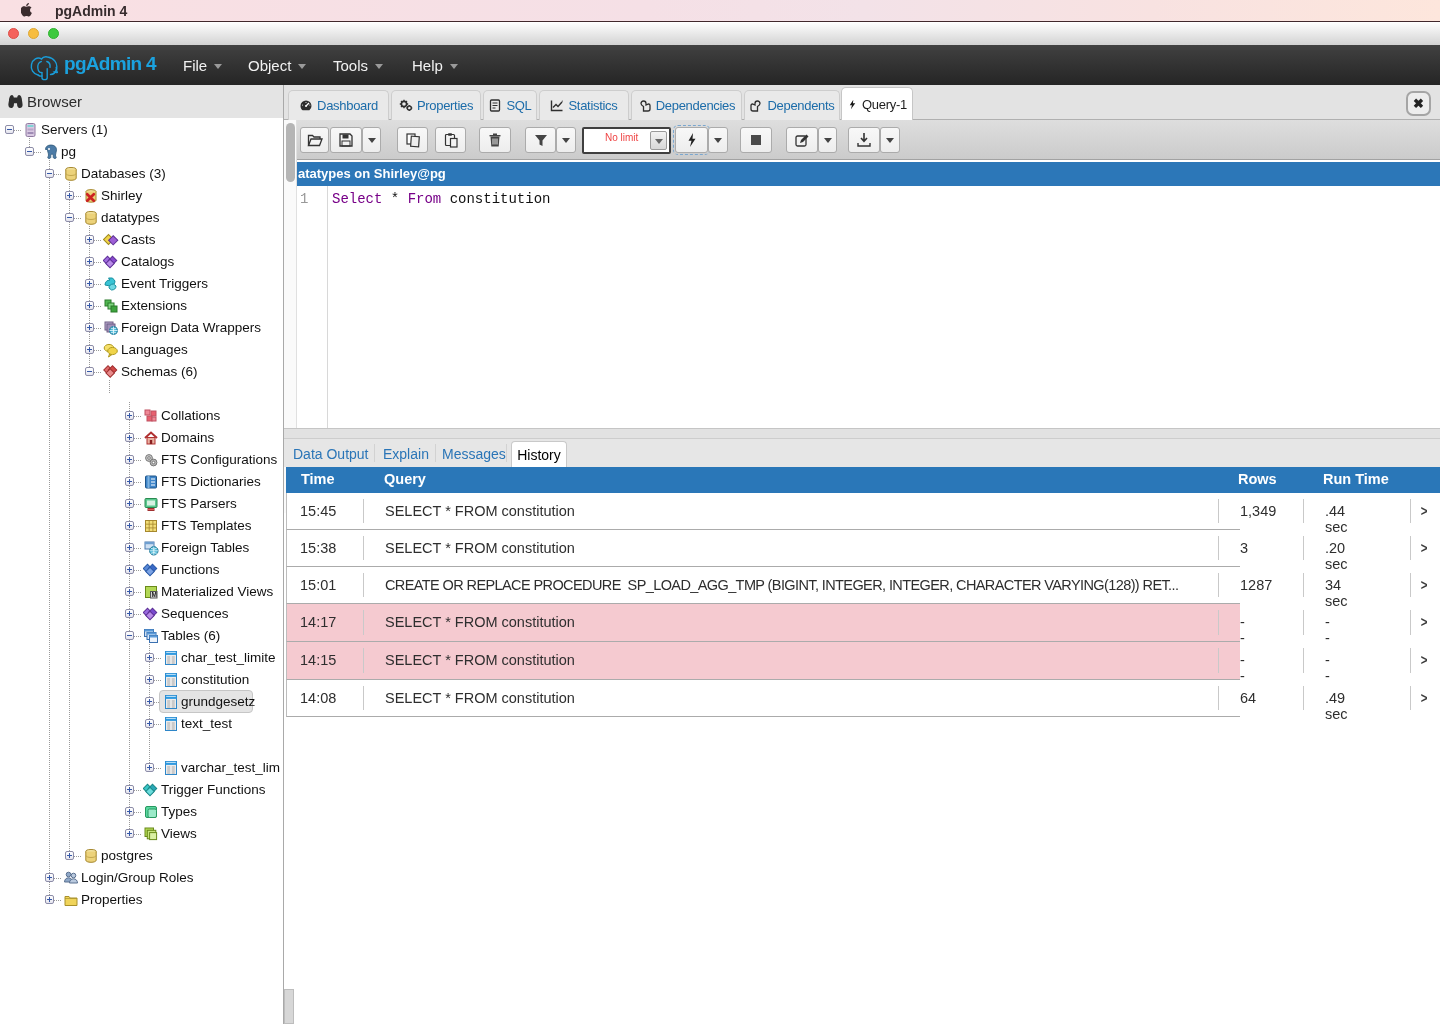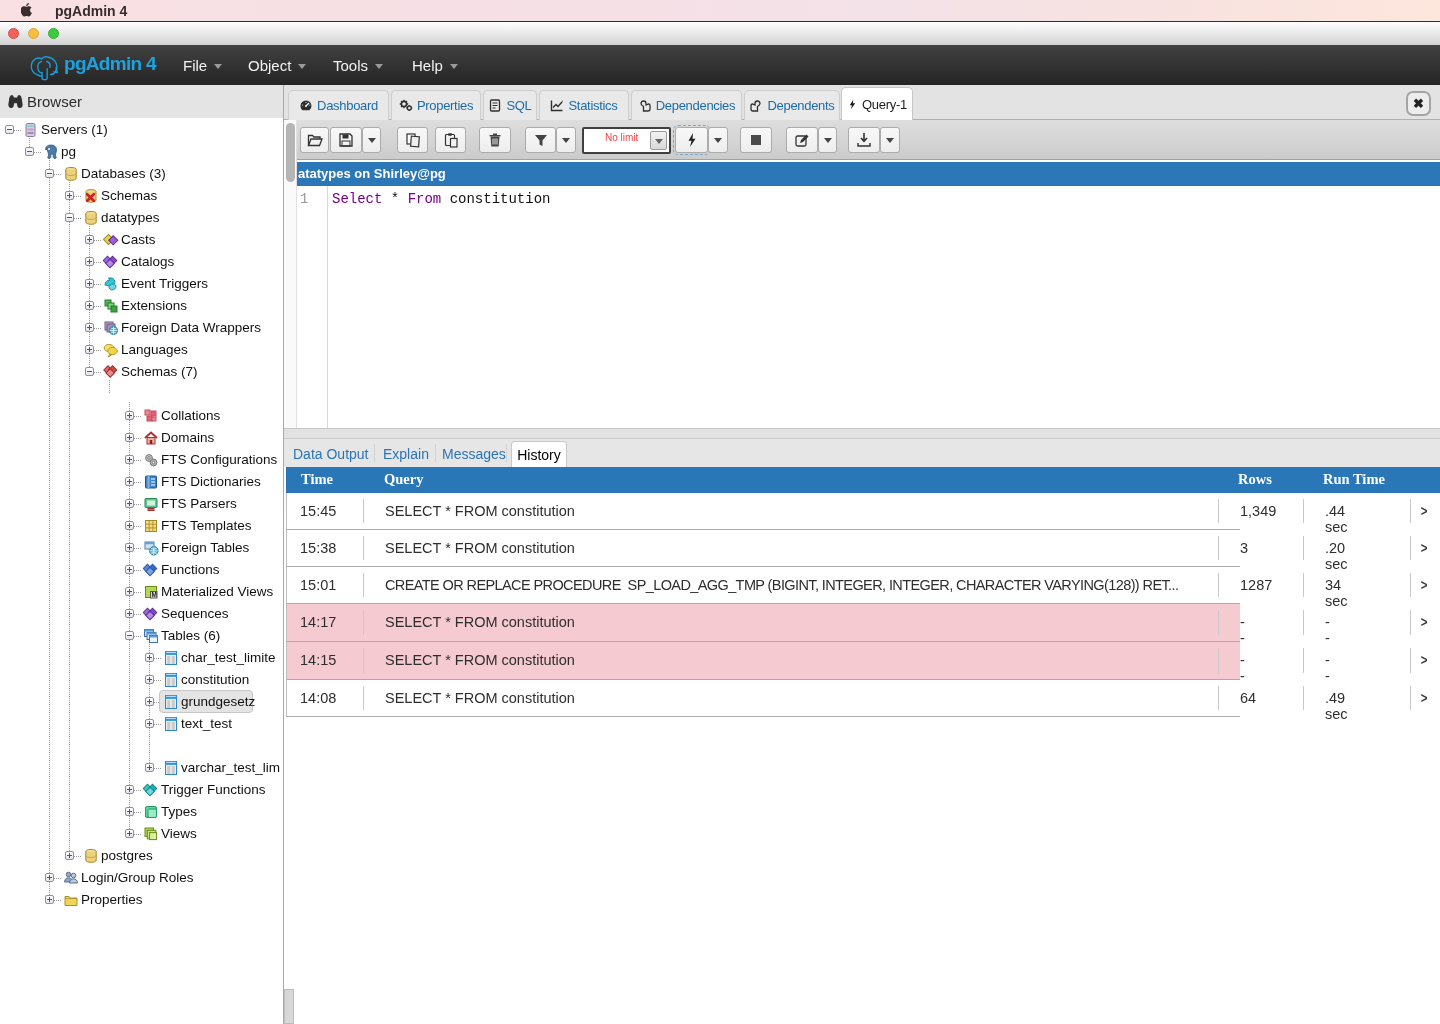--- a/index.html
+++ b/index.html
@@ -61,21 +61,21 @@
   .hsplit { position:absolute; left:0; top:343px; width:1156px; height:10px; background:#e2e2e2;
     border-top:1px solid #c5c5c5; }
   .btabs { position:absolute; left:0; top:353px; width:1156px; height:29px; background:#e6e6e6;
     border-top:1px solid #cdcdcd; }
   .btab { position:absolute; top:7px; font-size:14px; color:#2a75b7; }
   .btab-active { position:absolute; left:227px; top:2px; width:56px; height:27px; background:#fff;
     border:1px solid #c9c9c9; border-bottom:none; border-radius:4px 4px 0 0; color:#000;
     font-size:14px; text-align:center; line-height:26px; }
   .ghead { position:absolute; left:2px; top:382px; width:1154px; height:26px; background:#2a77b8;
     color:#fff; font-weight:bold; font-size:14.5px; }
-  .ghead span { position:absolute; top:4px;font-family:Liberation Serif, serif; }
+  .ghead span { position:absolute; top:4px; }
   .grow { position:absolute; left:2px; width:954px; border-bottom:1px solid #ababab;
     border-left:1px solid #bdbdbd; font-size:14.5px; color:#2e2e2e; background:#fff; }
   .grow.err { background:#f5cad0; }
   .grow span { position:absolute; }
   .gsep { position:absolute; width:1px; background:#c9c9c9; }
   .chev { position:absolute; left:1133px; color:#3c3c3c; font-size:14px; font-weight:bold;
     transform:scaleX(0.82); }
   .blcorner { position:absolute; left:0px; top:904px; width:10px; height:35px; background:#d7d7d7;
     border:1px solid #bdbdbd; }
 </style></head><body>
@@ -171,21 +171,21 @@
         <i></i>
         <b></b>
       </div>
       <div style="position:absolute;left:83px;top:0">
         <svg class="ticon" width="16" height="16" viewBox="0 0 16 16">
           <ellipse cx="8" cy="3.6" rx="5" ry="2" fill="#f3e3a0" stroke="#a6882e"></ellipse>
           <path d="M3 3.6v8.6c0 1.1 2.2 2 5 2s5-.9 5-2V3.6" fill="#ecd27a" stroke="#a6882e"></path>
           <path d="M4.2 6.2l6.6 6.6M10.8 6.2l-6.6 6.6" stroke="#cc2222" stroke-width="2.7" stroke-linecap="round"></path>
         </svg>
       </div>
-      <span class="lbl" style="left:101px">Schemas</span>
+      <span class="lbl" style="left:101px">Shirley</span>
     </div>
 <div class="trow" style="left:0;top:122px;width:283px">
       <div class="hdot" style="left:74px;top:11px;width:8px"></div>
       <div class="texp" style="left:65px">
         <i></i>
       </div>
       <div style="position:absolute;left:83px;top:0">
         <svg class="ticon" width="16" height="16" viewBox="0 0 16 16">
           <ellipse cx="8" cy="3.6" rx="5.2" ry="2.1" fill="#f3e3a0" stroke="#a6882e"></ellipse>
           <path d="M2.8 3.6v8.6c0 1.2 2.3 2.1 5.2 2.1s5.2-.9 5.2-2.1V3.6" fill="#ecd27a" stroke="#a6882e"></path>
@@ -288,21 +288,21 @@
       <div class="texp" style="left:85px">
         <i></i>
       </div>
       <div style="position:absolute;left:103px;top:0">
         <svg class="ticon" width="16" height="16" viewBox="0 0 16 16">
           <rect x="2" y="3" width="6" height="6" transform="rotate(45 5 6)" fill="#e06a6a" stroke="#a03030"></rect>
           <rect x="6.5" y="3" width="6" height="6" transform="rotate(45 9.5 6)" fill="#d04848" stroke="#a03030"></rect>
           <rect x="4.2" y="6" width="6" height="6" transform="rotate(45 7.2 9)" fill="#e88a8a" stroke="#a03030"></rect>
         </svg>
       </div>
-      <span class="lbl" style="left:121px">Schemas (7)</span>
+      <span class="lbl" style="left:121px">Schemas (6)</span>
     </div>
 <div class="trow" style="left:0;top:320px;width:283px">
       <div class="hdot" style="left:134px;top:11px;width:8px"></div>
       <div class="texp plus" style="left:125px">
         <i></i>
         <b></b>
       </div>
       <div style="position:absolute;left:143px;top:0">
         <svg class="ticon" width="16" height="16" viewBox="0 0 16 16">
           <rect x="2" y="2" width="5" height="5" fill="#ef8896" stroke="#c05060"></rect>

